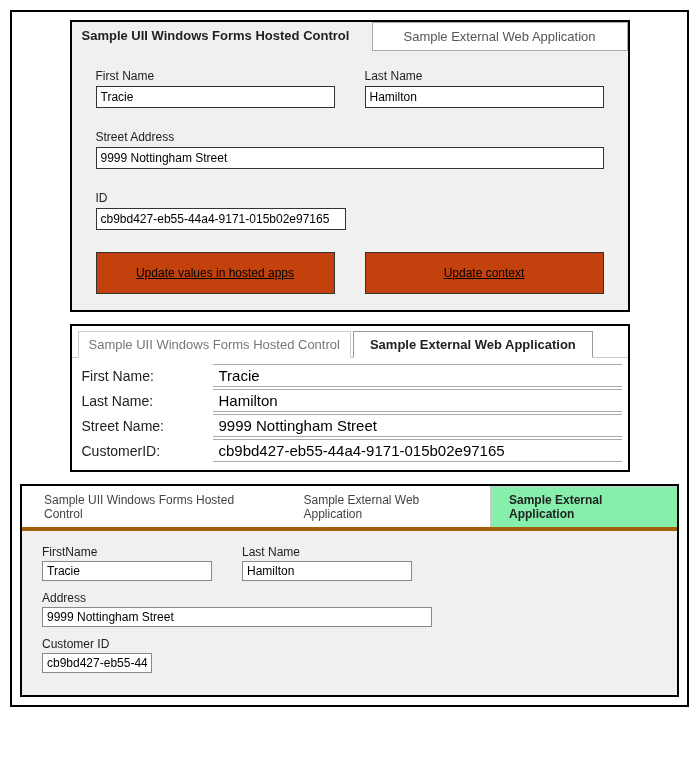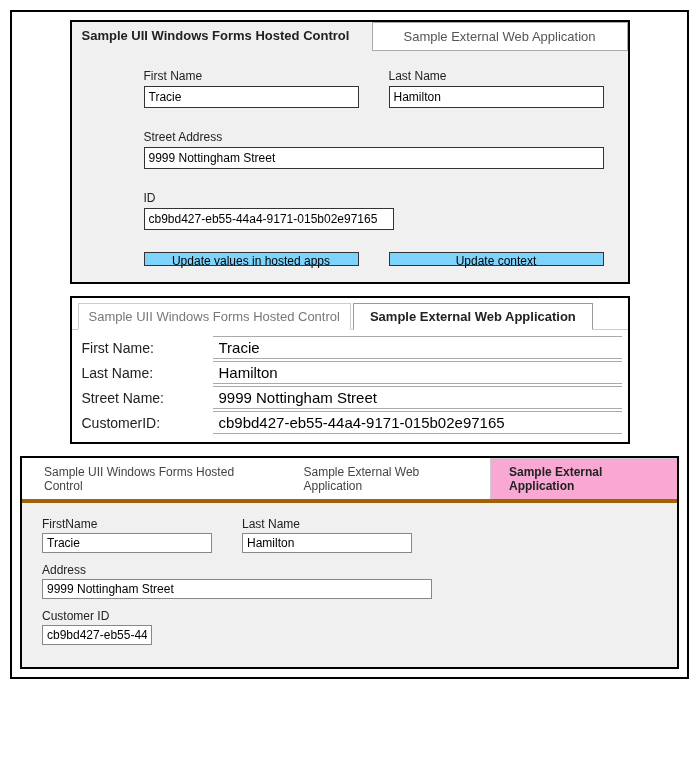--- a/index.html
+++ b/index.html
@@ -37,21 +37,20 @@
     font-size: 13px;
     color: #555;
     background: #fff;
     border: 1px solid #aaa;
     padding: 6px 10px;
     flex: 1;
     text-align: center;
   }
   .p1-body {
     padding: 18px 24px 10px 24px;
-    margin-left: 48px;
   }
   .p1-row {
     display: flex;
     gap: 30px;
     margin-bottom: 22px;
   }
   .p1-col { flex: 1; }
   .p1-col-full { width: 100%; }
   .p1-label {
     font-size: 12px;
@@ -68,26 +67,27 @@
   }
   .p1-input-narrow { width: 250px; }
   .p1-btn-row {
     display: flex;
     gap: 30px;
     margin-top: 12px;
     margin-bottom: 6px;
   }
   .p1-btn {
     flex: 1;
-    height: 14px;
-    background: #7dd3fc;
+    height: 42px;
+    background: #c2410c;
     border: 1px solid #333;
     font-size: 12px;
     font-family: inherit;
     cursor: pointer;
+    text-decoration: underline;
   }
   
   .panel2-box {
     border: 2px solid #000;
     width: 560px;
     margin: 12px auto 10px auto;
     background: #fff;
   }
   .p2-tabs {
     display: flex;
@@ -156,21 +156,21 @@
   .p3-tab-inactive {
     font-size: 12px;
     color: #444;
     padding: 6px 22px;
     background: #fff;
   }
   .p3-tab-active {
     font-size: 12px;
     font-weight: bold;
     padding: 6px 18px;
-    background: #f9a8d4;
+    background: #86efac;
     border-top: 1px solid #ccc;
     border-left: 1px solid #ccc;
   }
   .p3-body {
     background: #f0f0f0;
     padding: 14px 20px;
     border-top: 4px solid #a16207;
   }
   .p3-row {
     display: flex;

